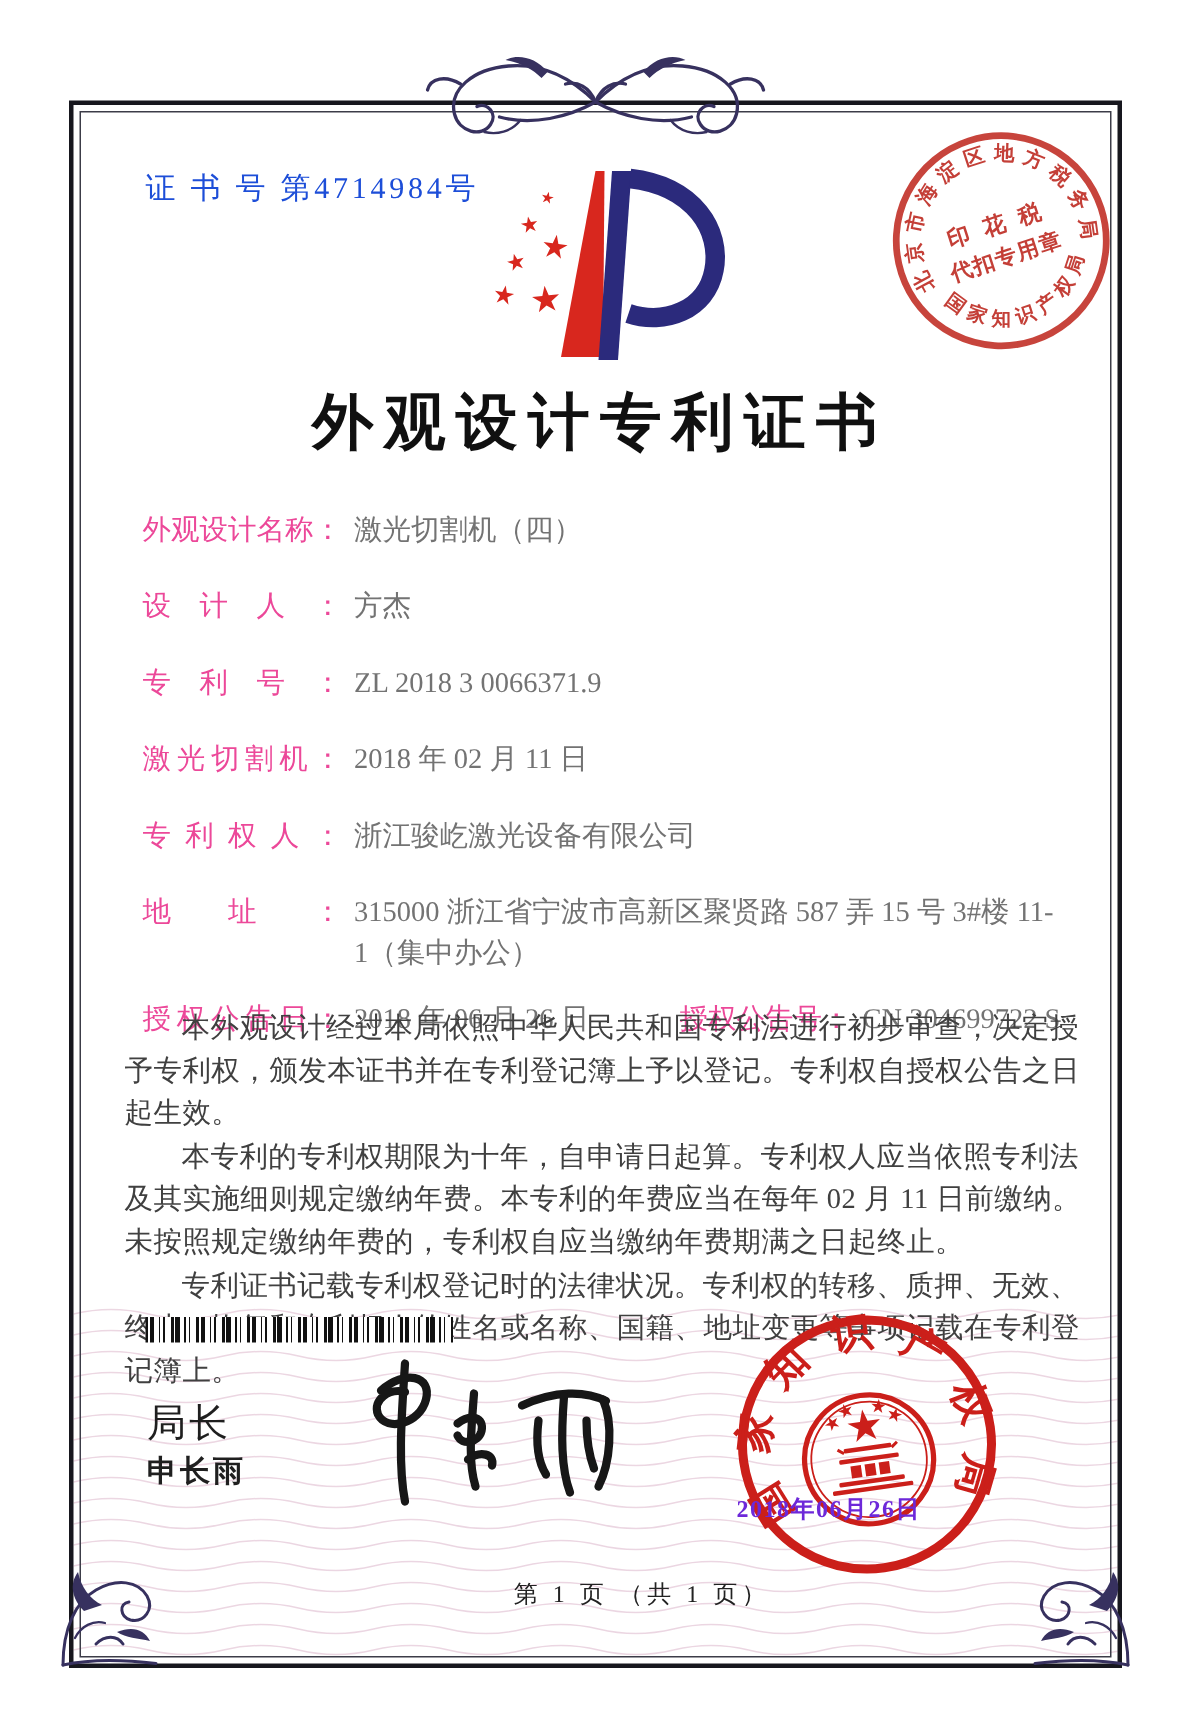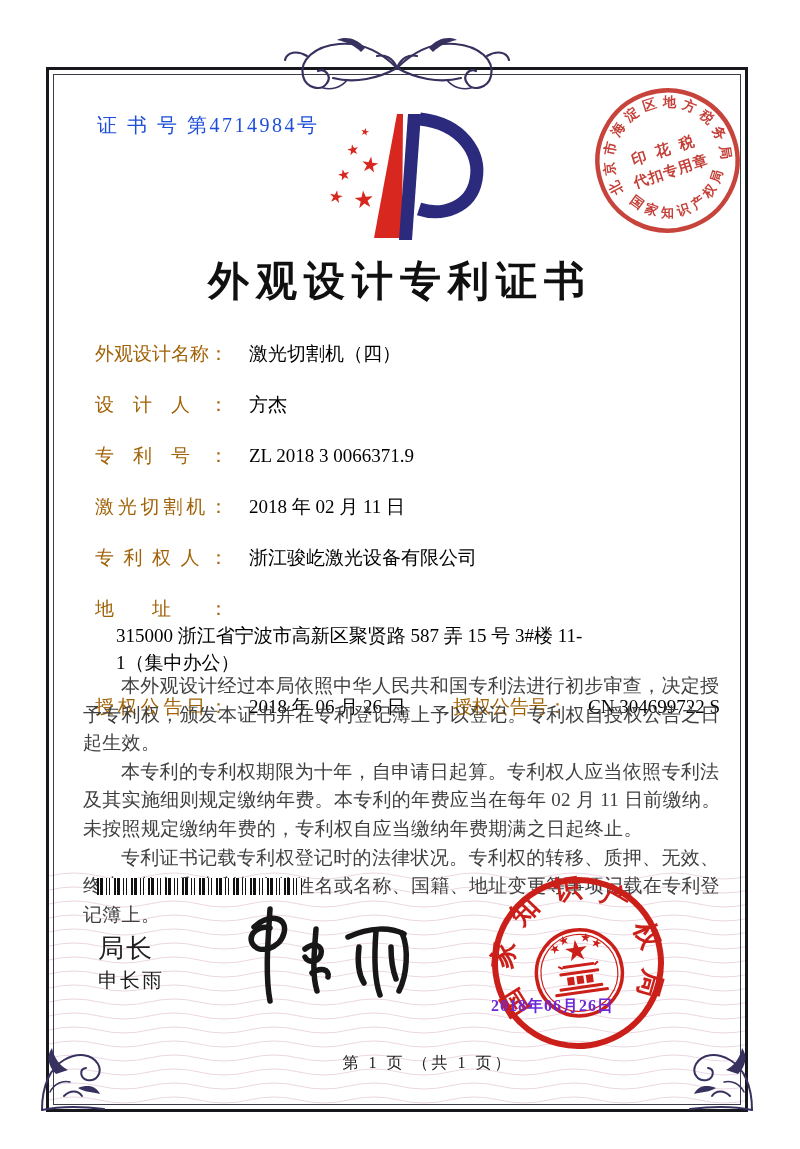--- a/index.html
+++ b/index.html
@@ -24,36 +24,36 @@
   .logo { position:absolute; left:308px; top:110px; width:190px; height:135px; }
   .tax-stamp { position:absolute; left:585px; top:78px; width:165px; height:165px;
     transform:rotate(-18deg); opacity:.92; }
   .title { position:absolute; left:0; top:254px; width:100%; text-align:center;
     font-size:41px; font-weight:600; letter-spacing:7px; color:#101010; }
   
   .fields { position:absolute; left:95px; top:340px; width:620px; font-size:19px; }
   .field-row { position:relative; line-height:27px; margin-bottom:24px; }
   .field-row.address { margin-bottom:17px; }
   .f-label { display:inline-block; width:133px; text-align:justify; text-align-last:justify;
-    vertical-align:top; color:#a16207; }
-  .f-value { display:inline-block; margin-left:21px; color:#000000; vertical-align:top; }
+    vertical-align:top; color:#ec4899; }
+  .f-value { display:inline-block; margin-left:8px; color:#737373; vertical-align:top; }
   .field-row.address .f-value { width:472px; }
   .pair2 { position:absolute; left:358px; top:0; white-space:nowrap; }
   .pair2 .f-label { width:auto; text-align:left; text-align-last:auto; }
   
   .body-text { position:absolute; left:83px; top:672px; width:648px;
     font-size:19px; line-height:28.6px; letter-spacing:.3px; color:#404040; }
   .body-text p { text-indent:2em; margin:0; }
   
   .barcode { position:absolute; left:97px; top:878px; width:205px; height:17px;
     background:repeating-linear-gradient(90deg,
       #111 0 2px,#fff 2px 3px,#111 3px 6px,#fff 6px 9px,
       #111 9px 10px,#fff 10px 12px,#111 12px 13px,#fff 13px 17px); }
   .director-title { position:absolute; left:98px; top:931px; font-size:26px; letter-spacing:2px; }
-  .director-name  { position:absolute; left:98px; top:967px; font-size:20px; letter-spacing:2px; }
+  .director-name  { position:absolute; left:98px; top:967px; font-size:20px; letter-spacing:2px;font-weight:bold; }
   .signature { position:absolute; left:210px; top:901px; width:210px; height:110px; }
   .seal { position:absolute; left:487px; top:872px; width:182px; height:182px; transform:rotate(-8deg); }
   .seal-date { position:absolute; left:491px; top:996px; font-size:16px; font-weight:700;
     color:#6d28d9; letter-spacing:1px; }
   .footer { position:absolute; left:0; top:1053px; width:100%; text-align:center;
     font-size:16px; letter-spacing:3px; color:#222;margin-left:28px; }
   text { font-family:"Liberation Serif","DejaVu Serif",serif; }
 </style>
 </head>
 <body>

